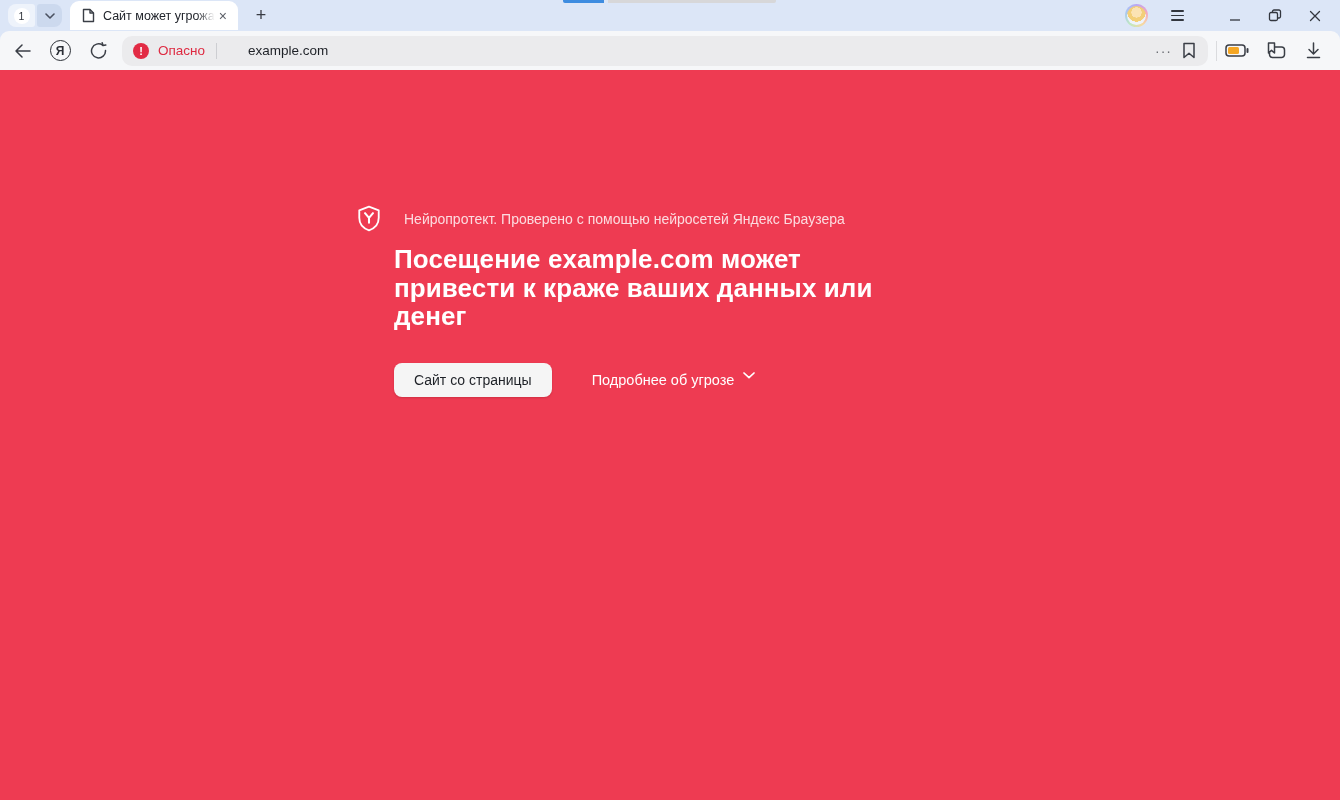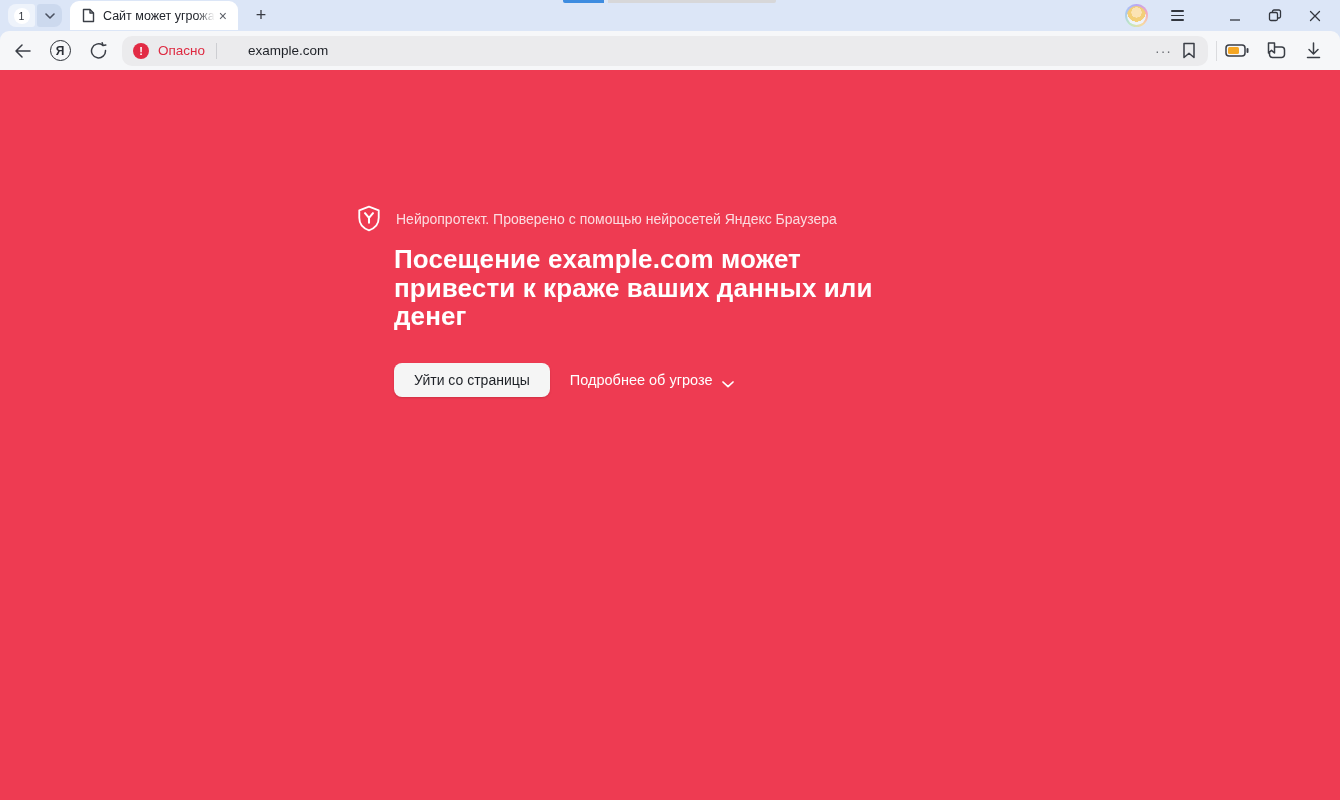--- a/index.html
+++ b/index.html
@@ -89,33 +89,33 @@
   .url-text { color: #1e2127; font-size: 13.5px; margin-left: 20px; }
   .urlbar-spacer { flex: 1; }
   .ellipsis-btn { color: #6f7киж378; letter-spacing: 1px; font-size: 14px; color: #6d7076; cursor: pointer; padding: 0 8px; }
   .bookmark-btn { cursor: pointer; display: flex; padding: 2px 2px; }
   .toolbar-divider { width: 1px; height: 20px; background: #dadbde; margin: 0 6px 0 0; flex-shrink: 0; }
 
   
   .page { flex: 1; background: #ee3b52; overflow: hidden; }
   .content { margin: 135px 0 0 356px; width: 560px; color: #ffffff; }
   .protect-row { display: flex; align-items: center; }
-  .protect-label { margin-left: 14px; font-size: 14px; color: rgba(255,255,255,0.82); }
+  .protect-label { margin-left: 22px; font-size: 14px; color: rgba(255,255,255,0.82); }
   .page-heading {
     margin: 13px 0 0 38px; width: 502px; font-size: 26px; line-height: 28.5px;
     font-weight: 700; color: #ffffff; letter-spacing: 0.1px;
   }
   .actions { margin: 32px 0 0 38px; display: flex; align-items: center; }
   .leave-btn {
     height: 34px; padding: 0 20px; background: #f5f5f5; border: none; border-radius: 8px;
     font-family: "Liberation Sans", sans-serif; font-size: 14px; color: #1e2127; cursor: pointer;
     box-shadow: 0 1px 2px rgba(120,10,25,0.25);
   }
   .details-link {
-    margin-left: 20px; display: flex; align-items: flex-end; gap: 9px;
+    margin-left: 40px; display: flex; align-items: flex-start; gap: 9px;
     color: #ffffff; font-size: 14.5px; cursor: pointer; text-decoration: none;
   }
 </style>
 </head>
 <body>
 
 <div class="window">
 
   <div class="tabbar">
     <div class="tabbar-inner">
@@ -238,21 +238,21 @@
         <svg width="26" height="27" viewBox="0 0 24 25">
           <path d="M12 1.6 L21 4.9 V11.8 C21 17.4 17.4 21.6 12 23.4 C6.6 21.6 3 17.4 3 11.8 V4.9 Z" fill="none" stroke="#ffffff" stroke-width="1.7" stroke-linejoin="round"></path>
           <path d="M8.3 7.6 L12 12 L15.7 7.6 M12 12 V16.4" fill="none" stroke="#ffffff" stroke-width="1.9" stroke-linecap="round" stroke-linejoin="round"></path>
         </svg>
         <span class="protect-label">Нейропротект. Проверено с помощью нейросетей Яндекс Браузера</span>
       </div>
 
       <h1 class="page-heading">Посещение example.com может привести к краже ваших данных или денег</h1>
 
       <div class="actions">
-        <button class="leave-btn">Уйти со страницы</button>
+        <button class="leave-btn">Сайт со страницы</button>
         <a class="details-link">
           <span>Подробнее об угрозе</span>
           <svg width="12" height="7" viewBox="0 0 12 7">
             <polyline points="1,1 6,5.7 11,1" fill="none" stroke="#ffffff" stroke-width="1.7" stroke-linecap="round" stroke-linejoin="round"></polyline>
           </svg>
         </a>
       </div>
     </div>
   </div>
 

